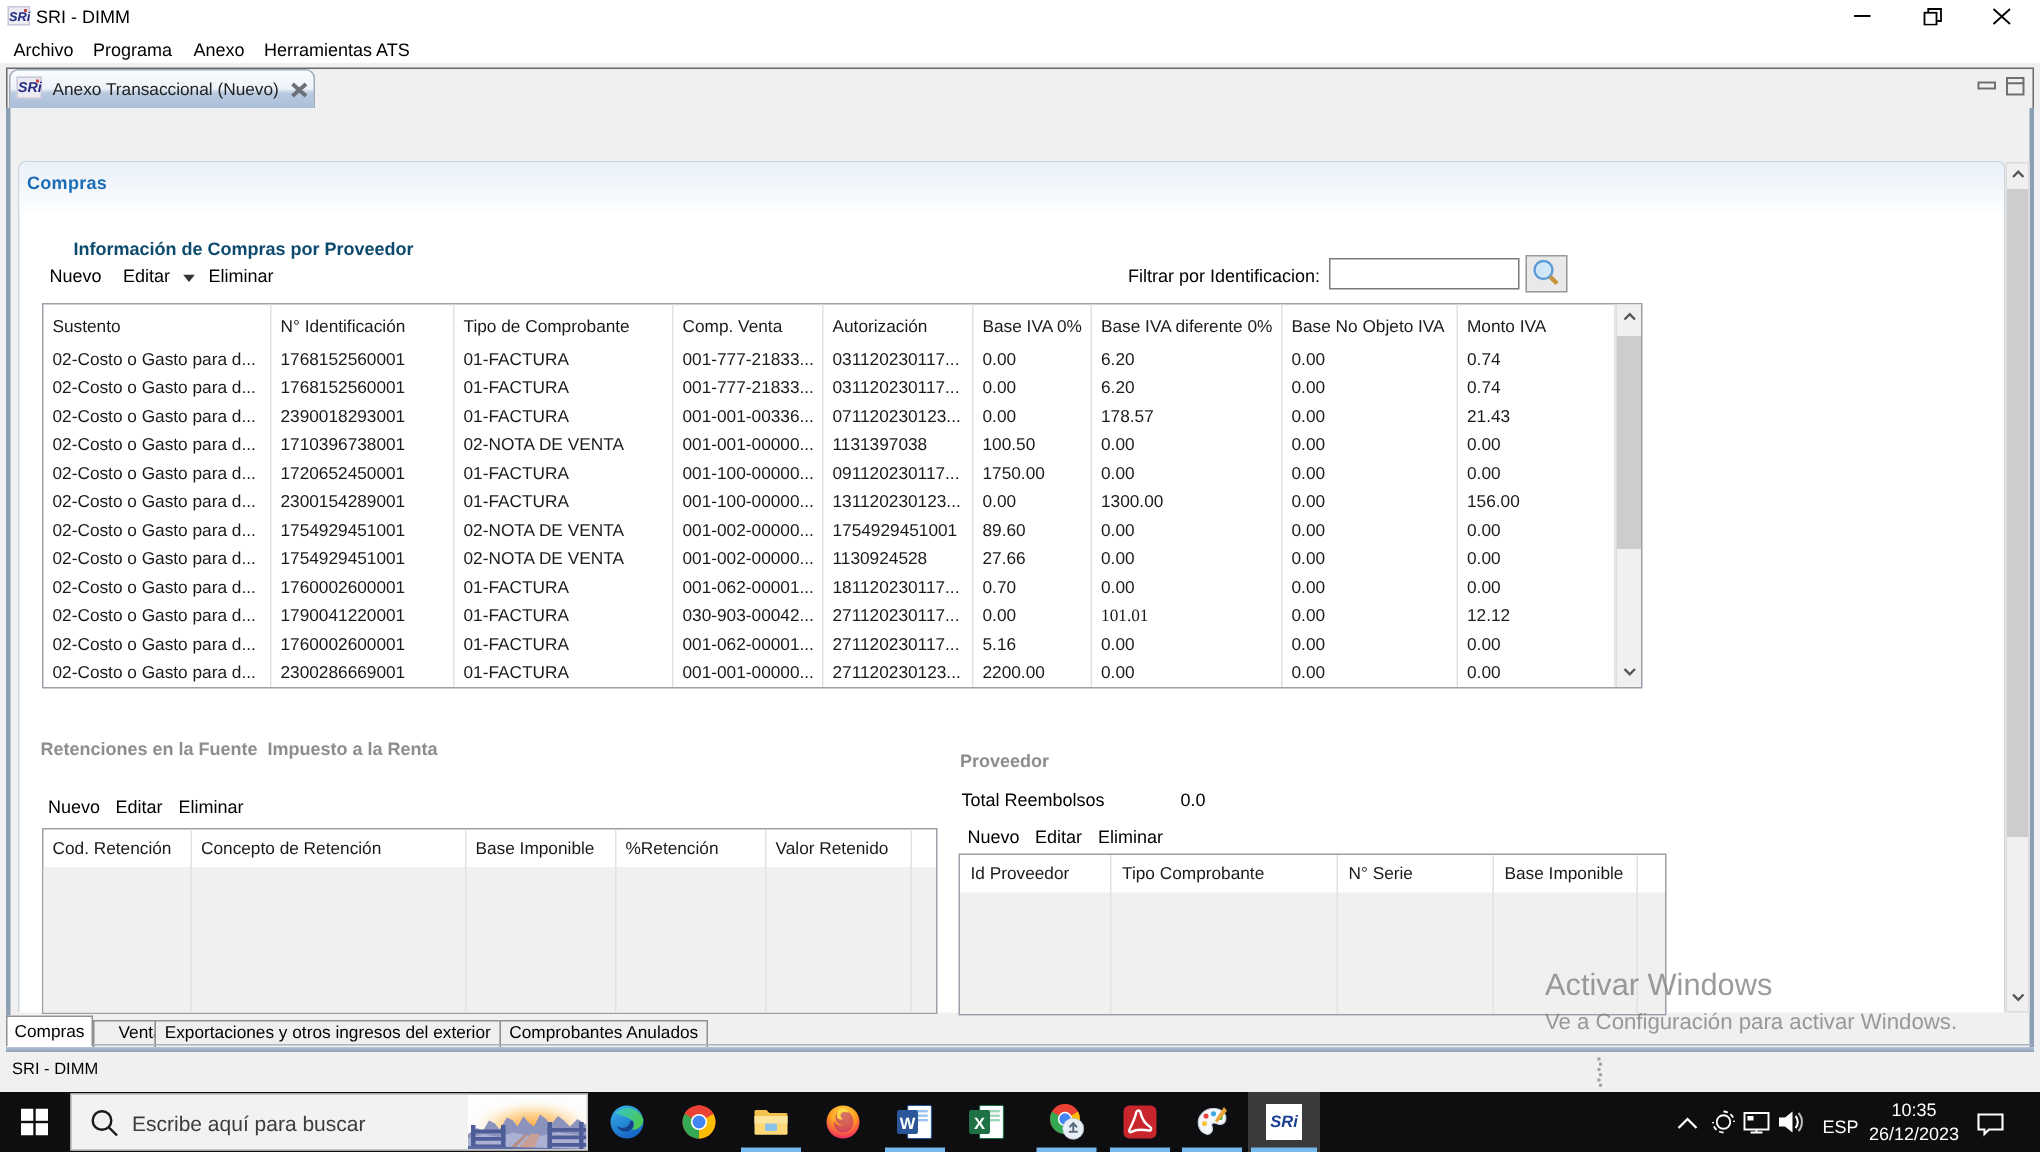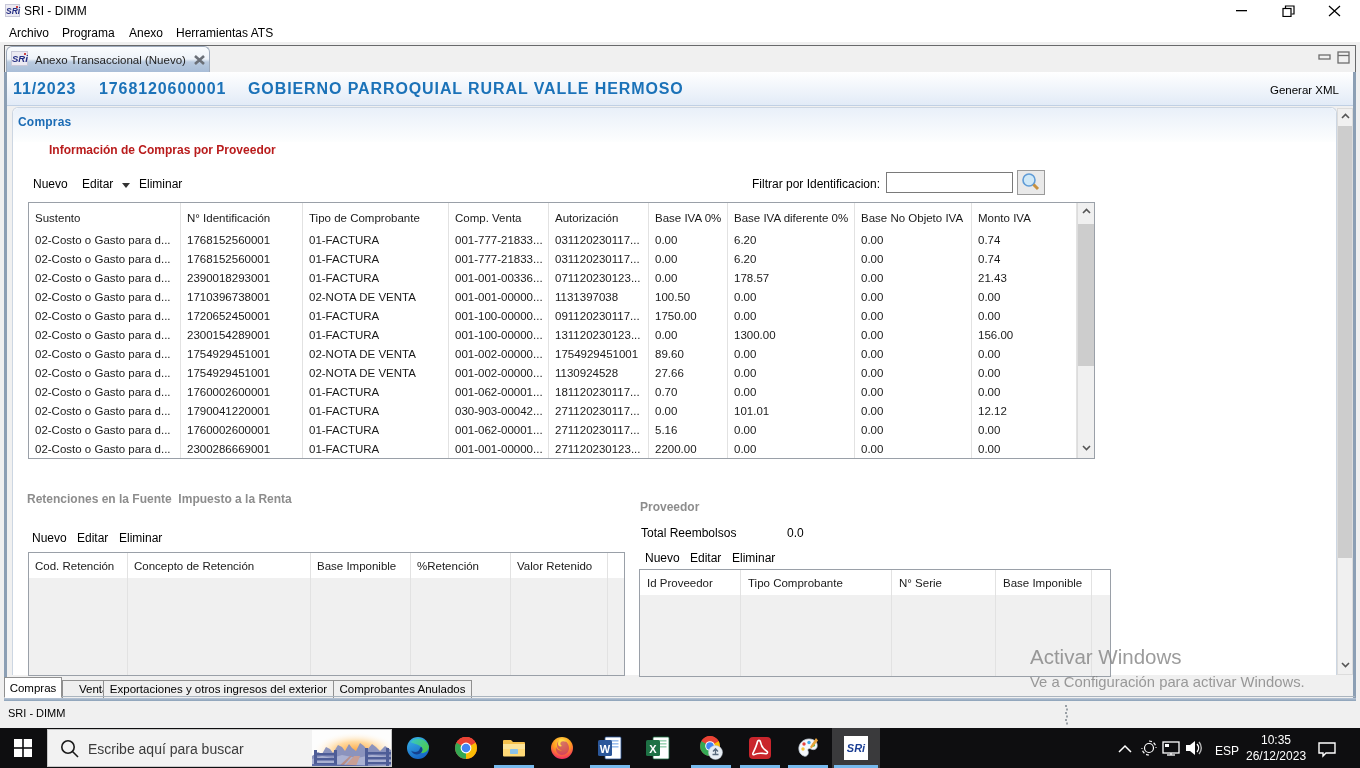--- a/index.html
+++ b/index.html
@@ -103,33 +103,27 @@
   <div class="abs sri-badge" style="left:11px; top:51px; width:17px; height:15px; font-size:9.5px; line-height:14px; z-index:2;">SRi<span style="position:absolute; right:1px; top:1px; width:2px; height:2px; background:#c44;"></span></div>
 
   <svg class="abs" style="left:1318px; top:53px;" width="14" height="10" fill="none" stroke="#6d6d6d" stroke-width="1.3">
       <rect x="1" y="2" width="11" height="4"></rect>
     </svg>
   <svg class="abs" style="left:1337px; top:51px;" width="14" height="13" fill="none" stroke="#6d6d6d" stroke-width="1.3">
       <rect x="1" y="1" width="11" height="11"></rect>
       <path d="M1 4.5 H12"></path>
     </svg>
 
-  <div class="abs" id="band">
-    <span class="blue" style="left:6px;">11/2023</span>
-    <span class="blue" style="left:92px;">1768120600001</span>
-    <span class="blue" style="left:241px;">GOBIERNO PARROQUIAL RURAL VALLE HERMOSO</span>
-    <span class="abs" id="generarxml">Generar XML</span>
-  </div>
 
   <div class="abs" id="cbox">
     <div class="abs" id="cbox-head"></div>
     <div class="abs" id="cbox-title">Compras</div>
   </div>
 
-  <div class="abs" style="left:27px; top:143px; font-size:12px; font-weight:bold; color:#b91c1c;padding-left:22px;">Información de Compras por Proveedor</div>
+  <div class="abs" style="left:27px; top:159px; font-size:12px; font-weight:bold; color:#0c4a6e;padding-left:22px;">Información de Compras por Proveedor</div>
 
   <span class="abs toolbar-item" style="left:33px; top:177px;">Nuevo</span>
   <span class="abs toolbar-item" style="left:82px; top:177px;">Editar</span>
   <svg class="abs" style="left:122px; top:183px;" width="9" height="6">
       <polygon points="0,0 8,0 4,5" fill="#333"></polygon>
     </svg>
   <span class="abs toolbar-item" style="left:139px; top:177px;">Eliminar</span>
   <span class="abs toolbar-item" style="left:752px; top:177px;">Filtrar por Identificacion:</span>
   <div class="abs" style="left:886px; top:172px; width:127px; height:21px; background:#fff; border:1px solid #7a7a7a;"></div>
   <div class="abs" style="left:1017px; top:170px; width:28px; height:25px; background:#e9e9e9; border:1px solid #9a9a9a;">
@@ -238,21 +232,21 @@
     <span class="cell" style="left:626px; top:183px;">0.70</span>
     <span class="cell" style="left:705px; top:183px;">0.00</span>
     <span class="cell" style="left:832px; top:183px;">0.00</span>
     <span class="cell" style="left:949px; top:183px;">0.00</span>
     <span class="cell" style="left:6px; top:202px;">02-Costo o Gasto para d...</span>
     <span class="cell" style="left:158px; top:202px;">1790041220001</span>
     <span class="cell" style="left:280px; top:202px;">01-FACTURA</span>
     <span class="cell" style="left:426px; top:202px;">030-903-00042...</span>
     <span class="cell" style="left:526px; top:202px;">271120230117...</span>
     <span class="cell" style="left:626px; top:202px;">0.00</span>
-    <span class="cell" style="left:705px; top:202px;">101.01</span>
+    <span class="cell" style="left:705px; top:202px;font-family:Liberation Serif, serif;">101.01</span>
     <span class="cell" style="left:832px; top:202px;">0.00</span>
     <span class="cell" style="left:949px; top:202px;">12.12</span>
     <span class="cell" style="left:6px; top:221px;">02-Costo o Gasto para d...</span>
     <span class="cell" style="left:158px; top:221px;">1760002600001</span>
     <span class="cell" style="left:280px; top:221px;">01-FACTURA</span>
     <span class="cell" style="left:426px; top:221px;">001-062-00001...</span>
     <span class="cell" style="left:526px; top:221px;">271120230117...</span>
     <span class="cell" style="left:626px; top:221px;">5.16</span>
     <span class="cell" style="left:705px; top:221px;">0.00</span>
     <span class="cell" style="left:832px; top:221px;">0.00</span>

